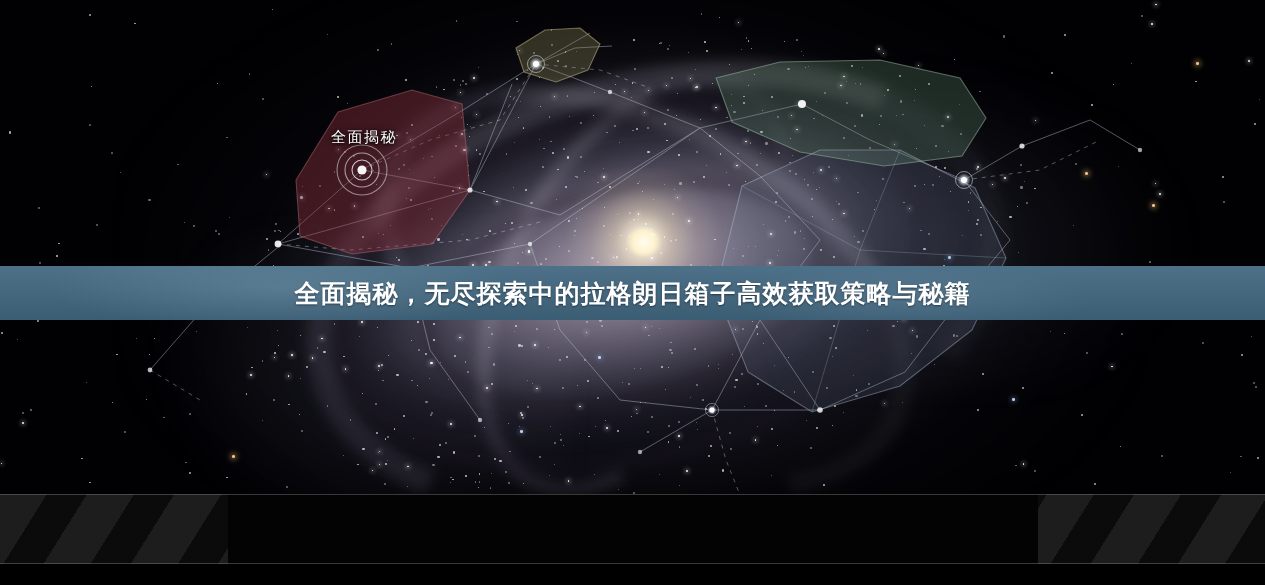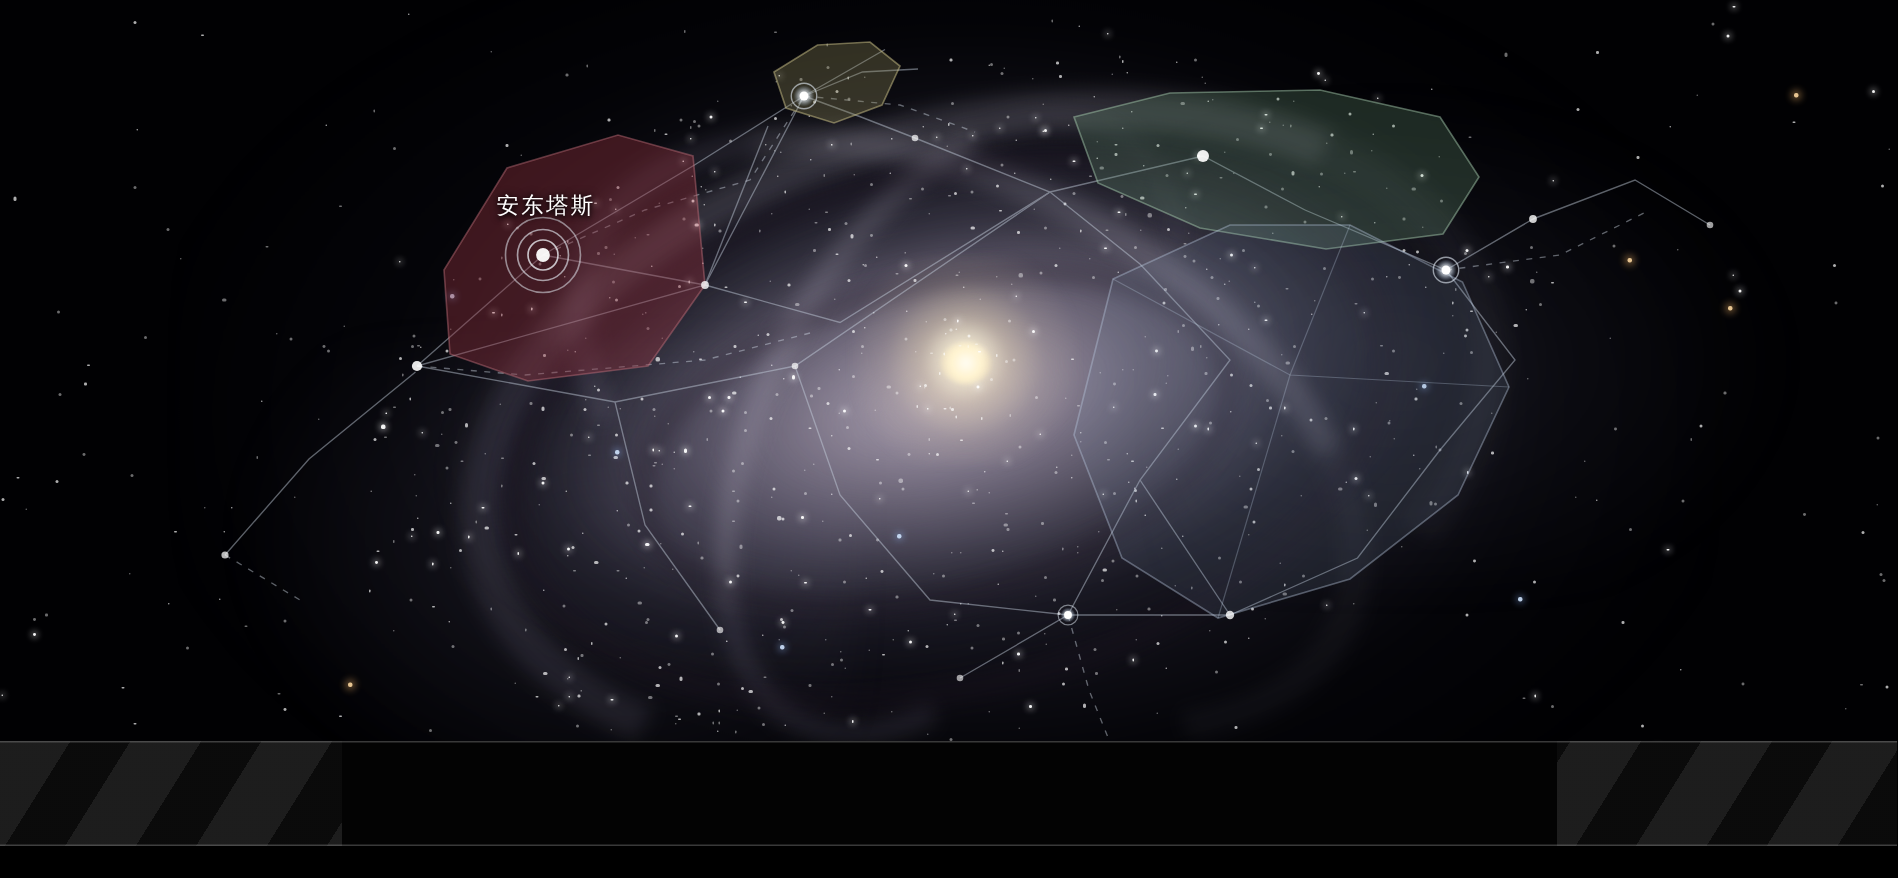--- a/index.html
+++ b/index.html
@@ -1291,23 +1291,26 @@
       </g>
 
       <g opacity="0.95">
         <circle cx="362" cy="170" r="25" fill="none" stroke="#e8eef6" stroke-opacity="0.55" stroke-width="1.1"></circle>
         <circle cx="362" cy="170" r="17" fill="none" stroke="#e8eef6" stroke-opacity="0.65" stroke-width="1.1"></circle>
         <circle cx="362" cy="170" r="10" fill="none" stroke="#f2f6fb" stroke-opacity="0.8" stroke-width="1.1"></circle>
         <circle cx="362" cy="170" r="4.6" fill="#ffffff"></circle>
       </g>
     </svg>
 
-    <div class="system-label" style="left:331px; top:128px;">安东塔斯</div>
+    <div class="system-label" style="left:331px; top:128px;">全面揭秘</div>
   </div>
 
+  <div class="title-banner">
+    <div class="title-text">全面揭秘，无尽探索中的拉格朗日箱子高效获取策略与秘籍</div>
+  </div>
 
   <div class="bottom-panel">
     <div class="hazard-stripes"></div>
     <div class="hazard-center-mask"></div>
     <div class="panel-rule top"></div>
     <div class="panel-rule bottom"></div>
   </div>
 
 
   <div class="scroll-track">

